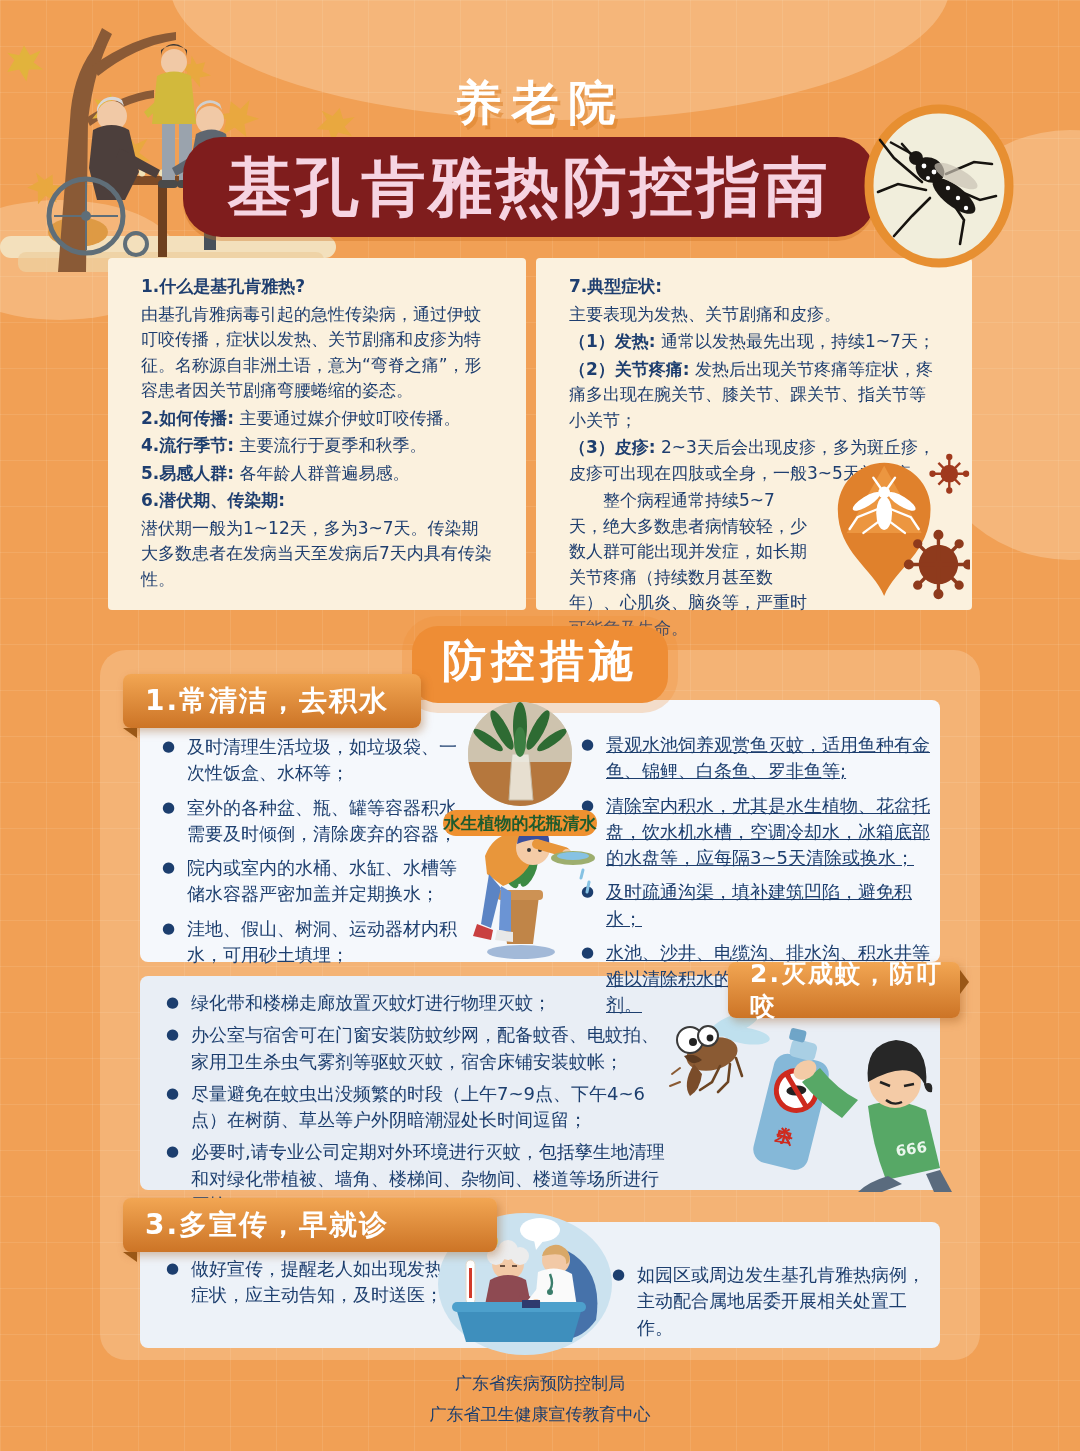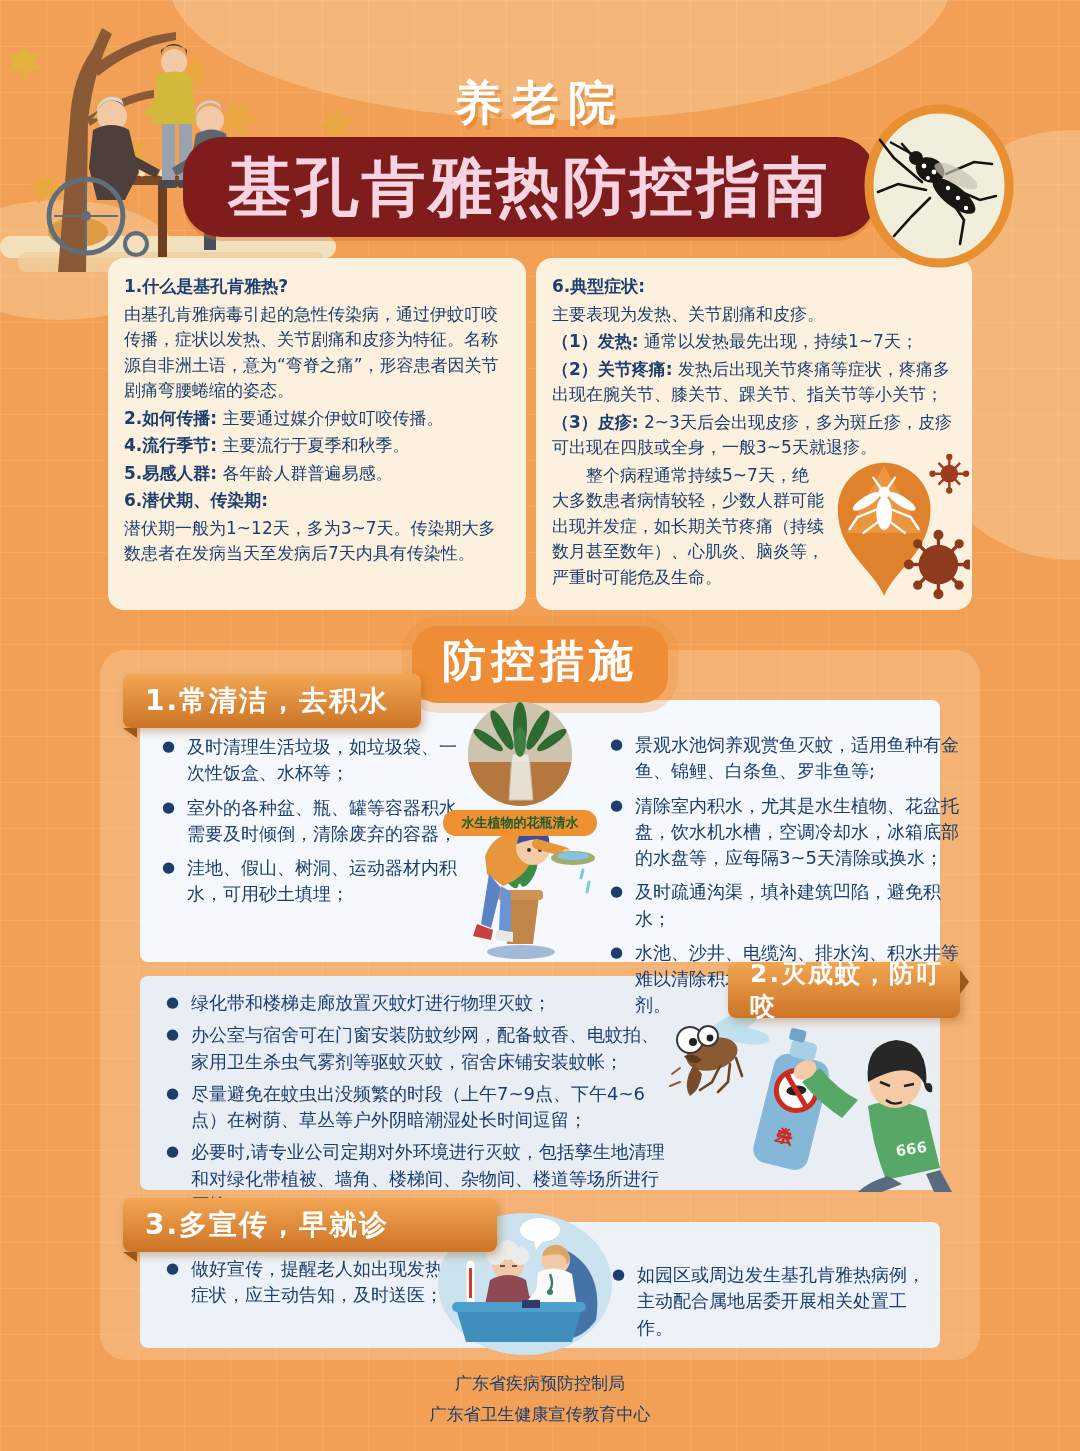--- a/index.html
+++ b/index.html
@@ -18,22 +18,22 @@
     font-size:47px; font-weight:bold; color:#FFFFFF; letter-spacing:10px;
     text-shadow:3px 4px 0 rgba(219,129,40,.55); z-index:3; }
   .title-blob { position:absolute; top:137px; left:183px; width:692px; height:100px;
     background:#7f1d1d; border-radius:38px; display:flex; align-items:center; justify-content:center;
     box-shadow:0 4px 0 rgba(200,110,30,.35); z-index:2; }
   .title-text { font-size:64px; font-weight:bold; color:#F6D4E2; letter-spacing:3px; white-space:nowrap; }
   .header-illo { position:absolute; left:0; top:0; width:362px; height:272px; z-index:1; }
   .mosquito-photo { position:absolute; left:864px; top:104px; width:150px; height:164px; z-index:3; }
 
   
-  .panel { position:absolute; top:258px; background:#FBF1DE; border-radius:16px;
-    padding:16px 16px; color:#1E3E6F; font-size:17px; line-height:1.5; z-index:2; }
+  .panel { position:absolute; top:258px; background:#FBF1DE; border-radius:4px;
+    padding:16px 33px; color:#1E3E6F; font-size:17px; line-height:1.5; z-index:2; }
   .panel-left  { left:108px; width:418px; height:352px; }
   .panel-right { left:536px; width:436px; height:352px; }
   .panel p { margin-bottom:2px; }
   .lbl { font-weight:bold; }
   .course { text-indent:2em; padding-right:132px; }
   .pin-illo { position:absolute; right:2px; bottom:4px; width:148px; height:158px; }
 
   
   .measures-badge { position:absolute; top:626px; left:50%; transform:translateX(-50%);
     background:#EE8D35; color:#fff; font-size:44px; font-weight:bold; letter-spacing:5px;
@@ -56,29 +56,29 @@
   .banner2 { left:728px; top:962px; width:232px; height:56px; font-size:25px; }
   .banner2::before { left:auto; right:-9px; bottom:auto; top:8px;
     border-top:12px solid transparent; border-left:9px solid #9A5716;
     border-bottom:12px solid transparent; }
   .banner3 { left:123px; top:1198px; width:374px; height:54px; font-size:28px; }
 
   .bullets { position:absolute; color:#1C3E6E; font-size:18px; line-height:1.46; z-index:4; }
   .bullets .b { position:relative; padding-left:25px; margin-bottom:8px; }
   .bullets .b::before { content:'●'; position:absolute; left:0; top:2px; font-size:15px; }
   .s1-left  { left:162px; top:734px; width:306px; }
-  .s1-right { left:610px; top:732px; width:352px; }
+  .s1-right { left:581px; top:732px; width:352px;text-decoration:underline; }
   .s2-bullets { left:166px; top:990px; width:505px; }
   .s2-bullets .b { margin-bottom:6px; }
   .s3-left  { left:166px; top:1256px; width:296px; }
   .s3-right { left:612px; top:1262px; width:324px; }
 
   .plant-illo { position:absolute; left:437px; top:698px; width:166px; height:262px; z-index:5; }
   .photo-label { position:absolute; left:443px; top:810px; width:154px; height:26px;
-    background:#EF9130; border-radius:13px; color:#1E5B2D; font-size:13px; font-weight:bold;
+    background:#EF9130; border-radius:13px; color:#1E5B2D; font-size:17px; font-weight:bold;
     display:flex; align-items:center; justify-content:center; z-index:6; }
   .spray-illo { position:absolute; left:642px; top:998px; width:315px; height:194px; z-index:5; }
   .clinic-illo { position:absolute; left:436px; top:1210px; width:178px; height:148px; z-index:5; }
 
   .footer { position:absolute; left:0; top:1368px; width:1080px; text-align:center;
     color:#1C3E6E; font-size:17px; line-height:1.8; z-index:2; }
 </style>
 </head>
 <body>
 
@@ -189,21 +189,21 @@
     <p><span class="lbl">1.什么是基孔肯雅热?</span></p>
     <p>由基孔肯雅病毒引起的急性传染病，通过伊蚊叮咬传播，症状以发热、关节剧痛和皮疹为特征。名称源自非洲土语，意为“弯脊之痛”，形容患者因关节剧痛弯腰蜷缩的姿态。</p>
     <p><span class="lbl">2.如何传播:</span> <span>主要通过媒介伊蚊叮咬传播。</span></p>
     <p><span class="lbl">4.流行季节:</span> <span>主要流行于夏季和秋季。</span></p>
     <p><span class="lbl">5.易感人群:</span> <span>各年龄人群普遍易感。</span></p>
     <p><span class="lbl">6.潜伏期、传染期:</span></p>
     <p>潜伏期一般为1~12天，多为3~7天。传染期大多数患者在发病当天至发病后7天内具有传染性。</p>
   </div>
 
   <div class="panel panel-right">
-    <p><span class="lbl">6.典型症状:</span></p>
+    <p><span class="lbl">7.典型症状:</span></p>
     <p>主要表现为发热、关节剧痛和皮疹。</p>
     <p><span class="lbl">（1）发热:</span> <span>通常以发热最先出现，持续1~7天；</span></p>
     <p><span class="lbl">（2）关节疼痛:</span> <span>发热后出现关节疼痛等症状，疼痛多出现在腕关节、膝关节、踝关节、指关节等小关节；</span></p>
     <p><span class="lbl">（3）皮疹:</span> <span>2~3天后会出现皮疹，多为斑丘疹，皮疹可出现在四肢或全身，一般3~5天就退疹。</span></p>
     <p class="course">整个病程通常持续5~7天，绝大多数患者病情较轻，少数人群可能出现并发症，如长期关节疼痛（持续数月甚至数年）、心肌炎、脑炎等，严重时可能危及生命。</p>
     <svg class="pin-illo" viewBox="0 0 150 160">
       <path d="M63 150 C52 122 16 106 16 62 A47 47 0 1 1 110 62 C110 106 74 122 63 150 Z" fill="#E0812C"></path>
       <polygon points="63,18 101,86 25,86" fill="#EC9640"></polygon>
       <g fill="#FFFFFF" stroke="#FFFFFF">
         <ellipse cx="63" cy="66" rx="8" ry="17" stroke="none"></ellipse>
@@ -249,20 +249,21 @@
   </div>
 
   <div class="prevention"></div>
   <div class="measures-badge">防控措施</div>
 
   <div class="s-panel s1-panel"></div>
   <div class="banner banner1">1.常清洁，去积水</div>
   <div class="bullets s1-left">
     <div class="b">及时清理生活垃圾，如垃圾袋、一次性饭盒、水杯等；</div>
     <div class="b">室外的各种盆、瓶、罐等容器积水需要及时倾倒，清除废弃的容器；</div>
+    <div class="b">院内或室内的水桶、水缸、水槽等储水容器严密加盖并定期换水；</div>
     <div class="b">洼地、假山、树洞、运动器材内积水，可用砂土填埋；</div>
   </div>
   <div class="bullets s1-right">
     <div class="b">景观水池饲养观赏鱼灭蚊，适用鱼种有金鱼、锦鲤、白条鱼、罗非鱼等;</div>
     <div class="b">清除室内积水，尤其是水生植物、花盆托盘，饮水机水槽，空调冷却水，冰箱底部的水盘等，应每隔3~5天清除或换水；</div>
     <div class="b">及时疏通沟渠，填补建筑凹陷，避免积水；</div>
     <div class="b">水池、沙井、电缆沟、排水沟、积水井等难以清除积水的水体，可投放灭蚊蚴杀虫剂。</div>
   </div>
 
   <svg class="plant-illo" viewBox="0 0 166 262">

